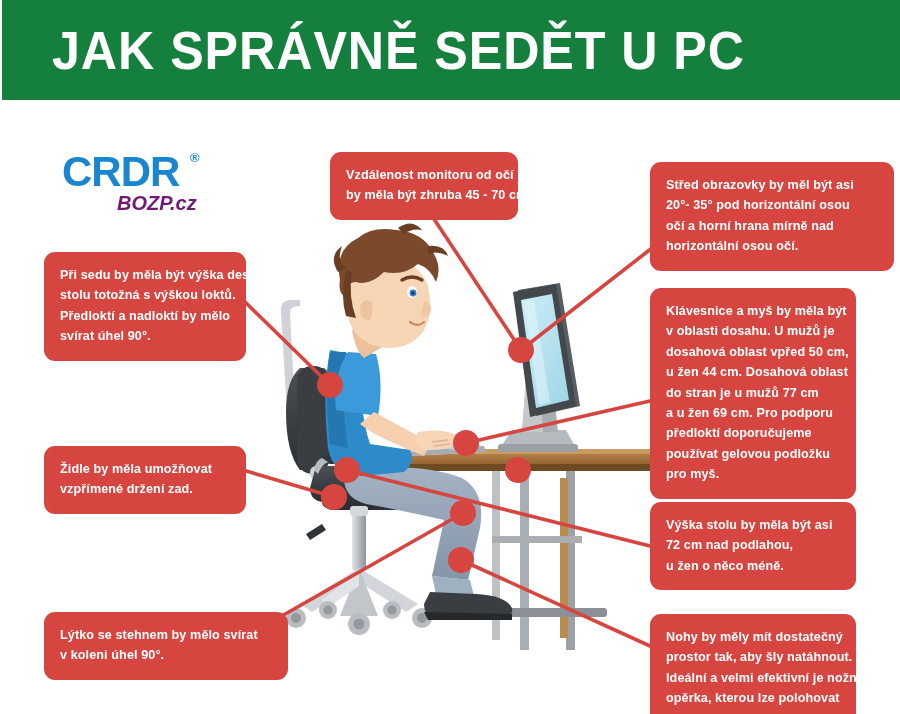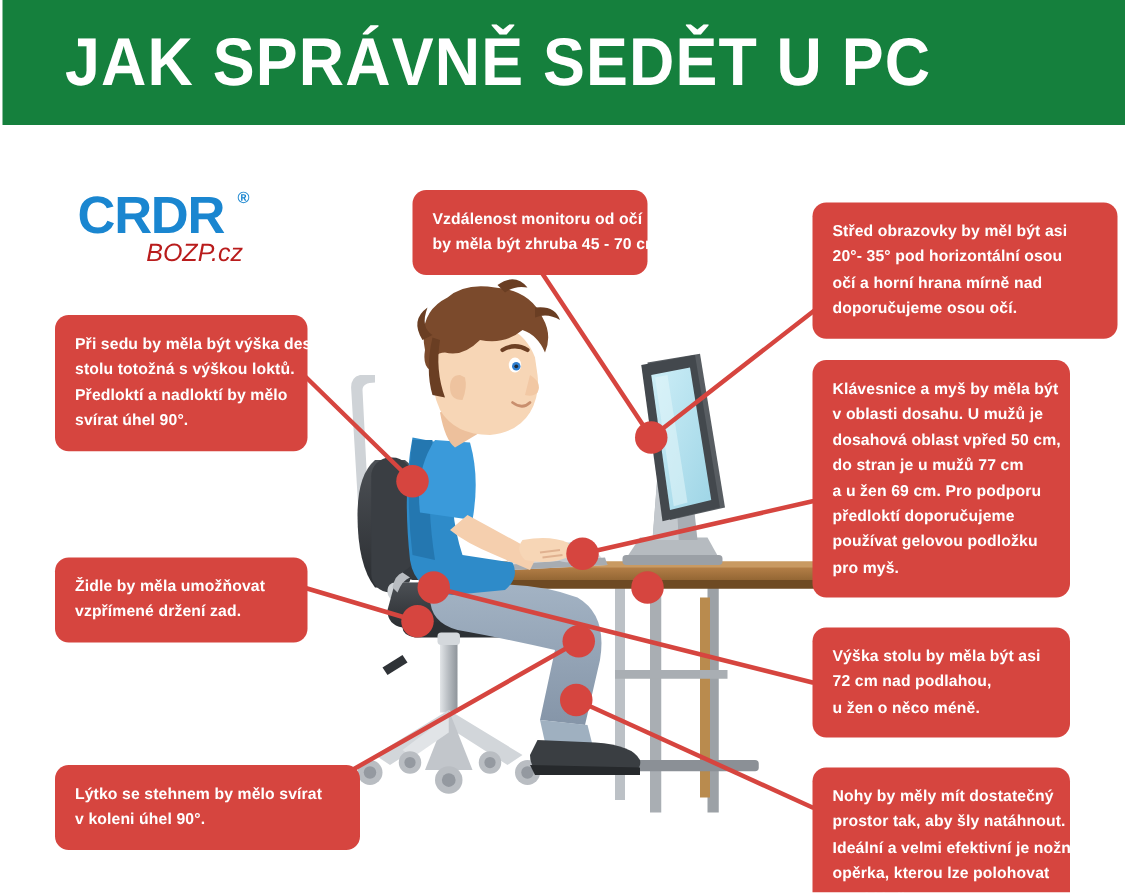--- a/index.html
+++ b/index.html
@@ -63,23 +63,23 @@
     left: 128px; top: 2px;
     font-size: 13px;
     color: #1a86d0;
     font-weight: bold;
     font-family: "Liberation Sans", sans-serif;
   }
   #logo-sub {
     position: absolute;
     left: 55px; top: 44px;
     font-size: 20px;
-    font-weight: normal;
+    font-weight: bold;
     font-style: italic;
-    color: #b91c1c;
+    color: #701a75;
     letter-spacing: 0px;
     font-family: "Liberation Sans", sans-serif;
   }
 
   
   #connectors {
     position: absolute;
     left: 0; top: 0;
     width: 900px; height: 714px;
     pointer-events: none;
@@ -299,34 +299,35 @@
 
   <div class="callout" style="left:330px; top:152px; width:188px;">
     <span class="line">Vzdálenost monitoru od očí</span>
     <span class="line">by měla být zhruba 45 - 70 cm.</span>
   </div>
 
   <div class="callout" style="left:650px; top:162px; width:244px;">
     <span class="line">Střed obrazovky by měl být asi</span>
     <span class="line">20°- 35° pod horizontální osou</span>
     <span class="line">očí a horní hrana mírně nad</span>
-    <span class="line">doporučujeme osou očí.</span>
+    <span class="line">horizontální osou očí.</span>
   </div>
 
   <div class="callout" style="left:44px; top:252px; width:202px;">
     <span class="line">Při sedu by měla být výška desky</span>
     <span class="line">stolu totožná s výškou loktů.</span>
     <span class="line">Předloktí a nadloktí by mělo</span>
     <span class="line">svírat úhel 90°.</span>
   </div>
 
   <div class="callout" style="left:650px; top:288px; width:206px;">
     <span class="line">Klávesnice a myš by měla být</span>
     <span class="line">v oblasti dosahu. U mužů je</span>
     <span class="line">dosahová oblast vpřed 50 cm,</span>
+    <span class="line">u žen 44 cm. Dosahová oblast</span>
     <span class="line">do stran je u mužů 77 cm</span>
     <span class="line">a u žen 69 cm. Pro podporu</span>
     <span class="line">předloktí doporučujeme</span>
     <span class="line">používat gelovou podložku</span>
     <span class="line">pro myš.</span>
   </div>
 
   <div class="callout" style="left:44px; top:446px; width:202px;">
     <span class="line">Židle by měla umožňovat</span>
     <span class="line">vzpřímené držení zad.</span>

